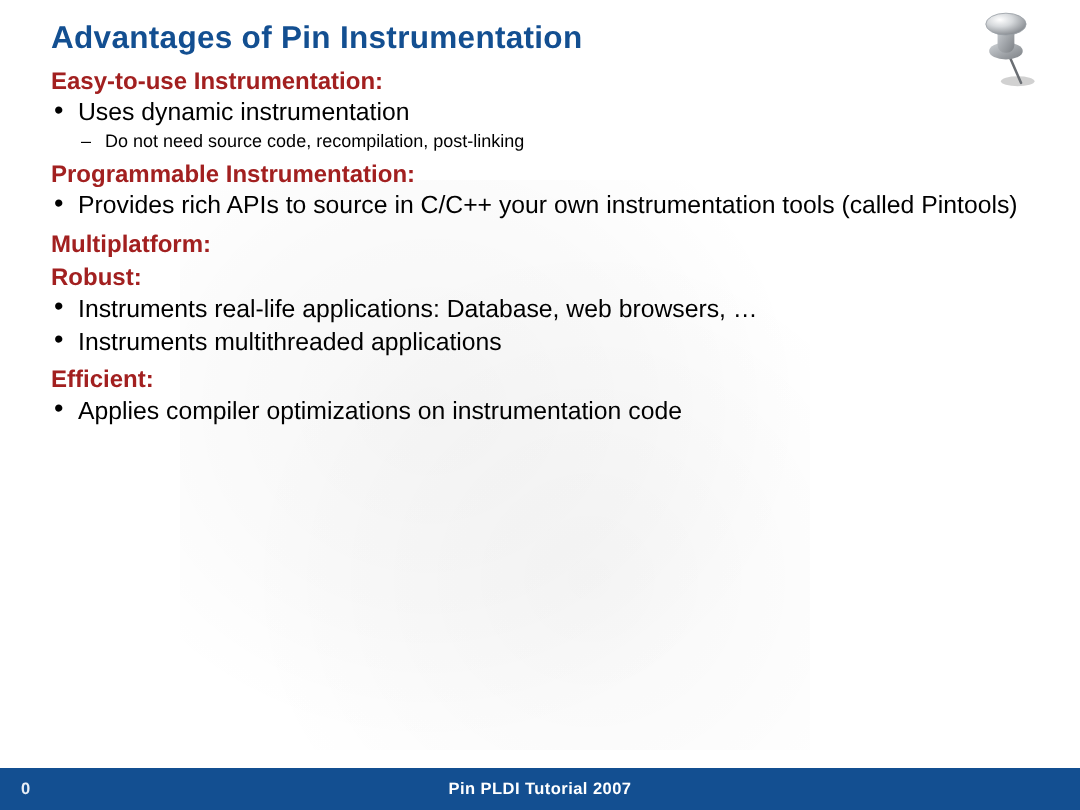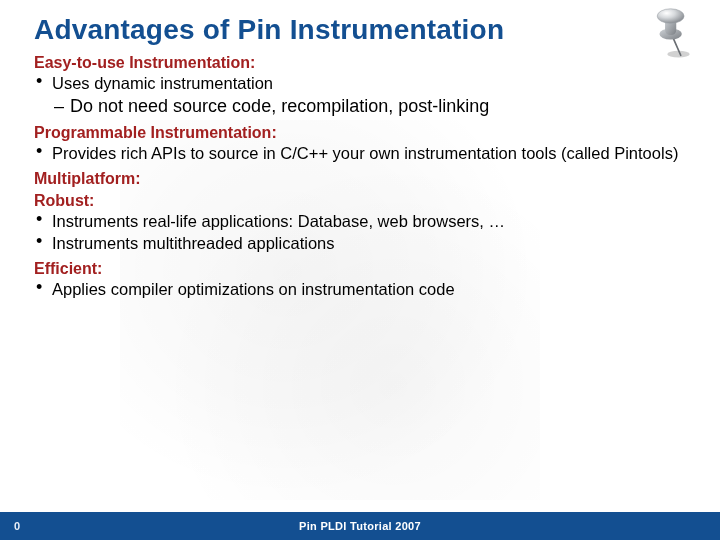--- a/index.html
+++ b/index.html
@@ -20,21 +20,21 @@
   }
   .slide {
     position: relative;
     width: 720px;
     height: 540px;
     padding: 14px 22px 0 34px;
   }
   .title {
     color: #134f91;
     font-weight: bold;
-    font-size: 28px;
+    font-size: 21px;
     margin-bottom: 8px;
     letter-spacing: 0.2px;
   }
   .section-head {
     color: #a22020;
     font-weight: bold;
     font-size: 16px;
     margin-top: 4px;
   }
   .bullets {
@@ -57,21 +57,21 @@
     font-size: 18px;
     color: #000;
   }
   .sublist {
     list-style: none;
     margin-top: 1px;
   }
   .sublist > li {
     position: relative;
     padding-left: 18px;
-    font-size: 18px;
+    font-size: 12px;
     line-height: 1.28;
   }
   .sublist > li::before {
     content: "–";
     position: absolute;
     left: 2px;
     top: 0;
     color: #000;
   }
   .footer {

